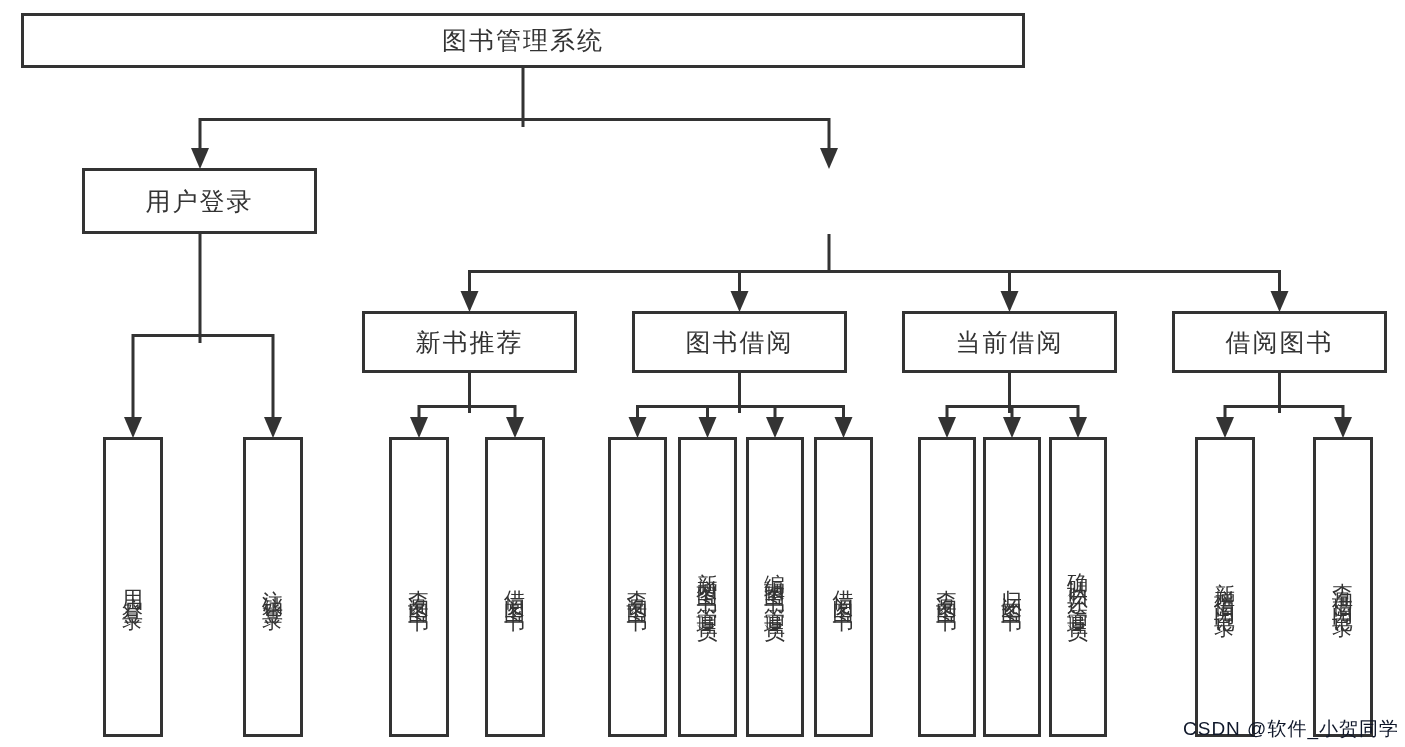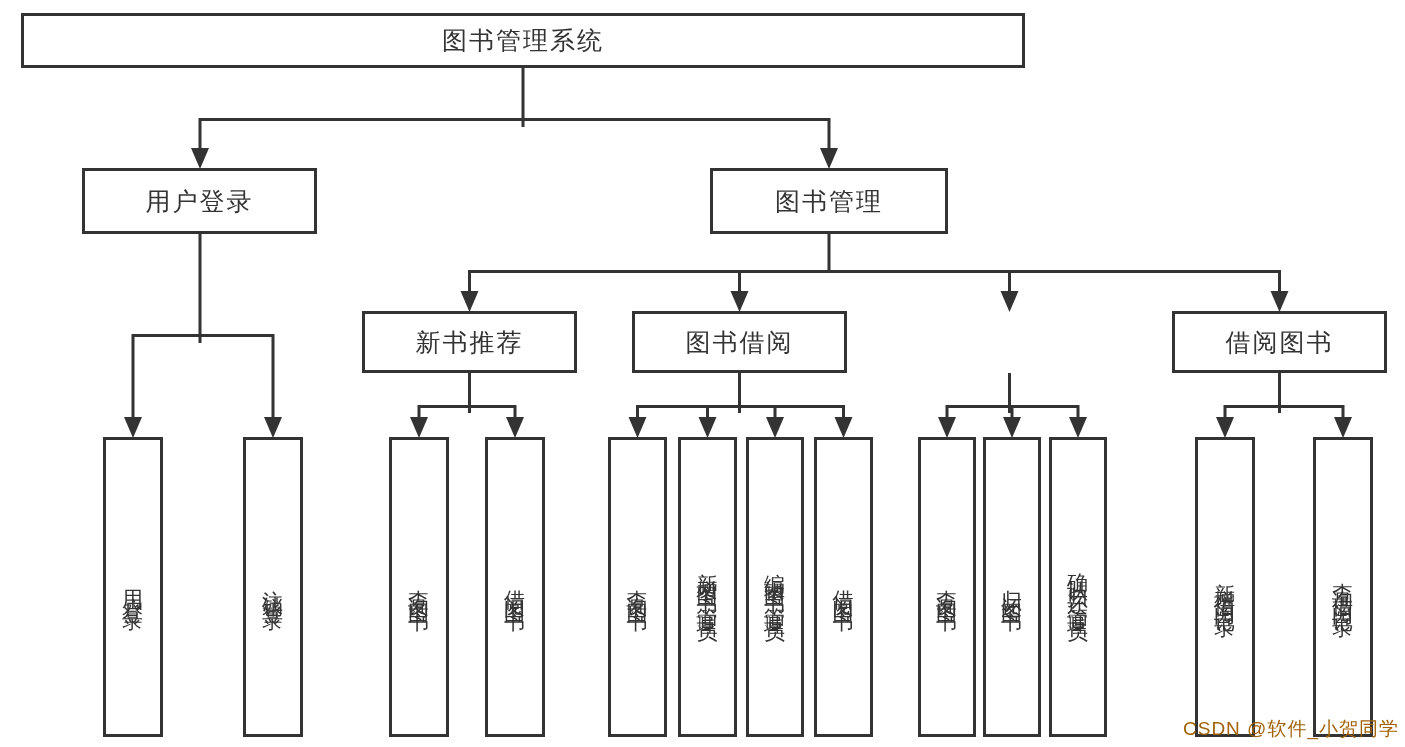--- a/index.html
+++ b/index.html
@@ -44,21 +44,21 @@
     text-orientation: mixed;
     font-size: 21px;
     letter-spacing: 7px;
     line-height: 1;
   }
   .watermark {
     position: absolute;
     left: 1183px;
     top: 716px;
     font-size: 19px;
-    color: #a16207;
+    color: #0f172a;
     white-space: nowrap;
     z-index: 3;
     letter-spacing: 1px;
   }
 </style>
 </head>
 <body>
 
 <div class="canvas">
 
@@ -115,24 +115,24 @@
       <polygon points="1003,417 1021,417 1012,438"></polygon>
       <polygon points="1069,417 1087,417 1078,438"></polygon>
       <polygon points="1216,417 1234,417 1225,438"></polygon>
       <polygon points="1334,417 1352,417 1343,438"></polygon>
     </g>
   </svg>
 
   <div class="node h" style="left:21px; top:13px; width:1004px; height:55px;">图书管理系统</div>
 
   <div class="node h" style="left:82px; top:168px; width:235px; height:66px;">用户登录</div>
-  <div class="node h" style="left:710px; top:168px; width:238px; height:66px;">图书管理</div>
 
   <div class="node h" style="left:362px; top:311px; width:215px; height:62px;">新书推荐</div>
   <div class="node h" style="left:632px; top:311px; width:215px; height:62px;">图书借阅</div>
+  <div class="node h" style="left:902px; top:311px; width:215px; height:62px;">当前借阅</div>
   <div class="node h" style="left:1172px; top:311px; width:215px; height:62px;">借阅图书</div>
 
   <div class="node v" style="left:103px; top:437px; width:60px; height:300px;">用户登录</div>
   <div class="node v" style="left:243px; top:437px; width:60px; height:300px;">注销登录</div>
 
   <div class="node v" style="left:389px; top:437px; width:60px; height:300px;">查询图书</div>
   <div class="node v" style="left:485px; top:437px; width:60px; height:300px;">借阅图书</div>
 
   <div class="node v" style="left:608px; top:437px; width:59px; height:300px;">查询图书</div>
   <div class="node v" style="left:678px; top:437px; width:59px; height:300px;">新增图书（管理员）</div>

